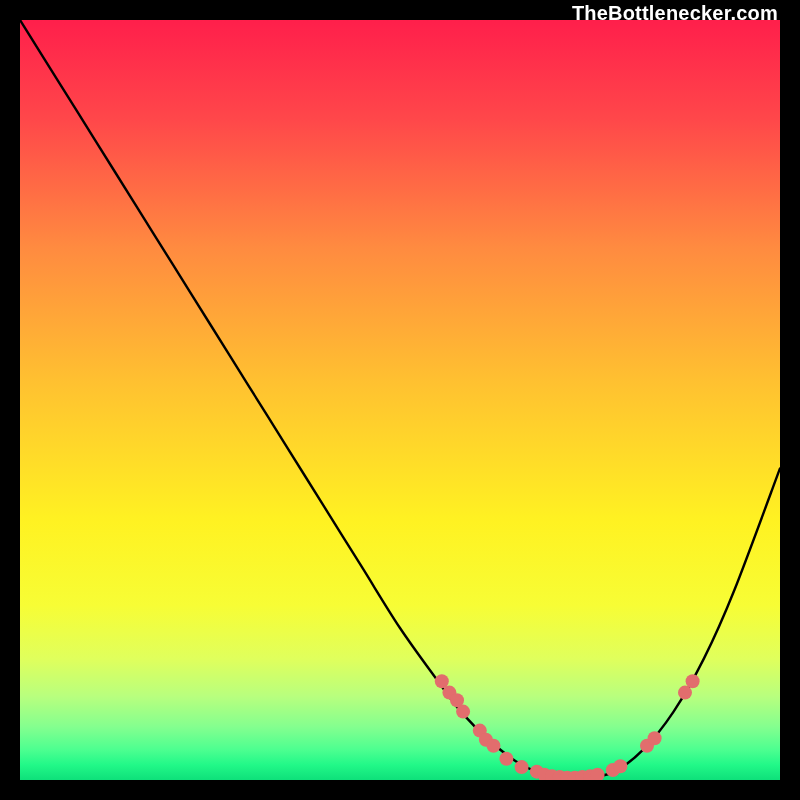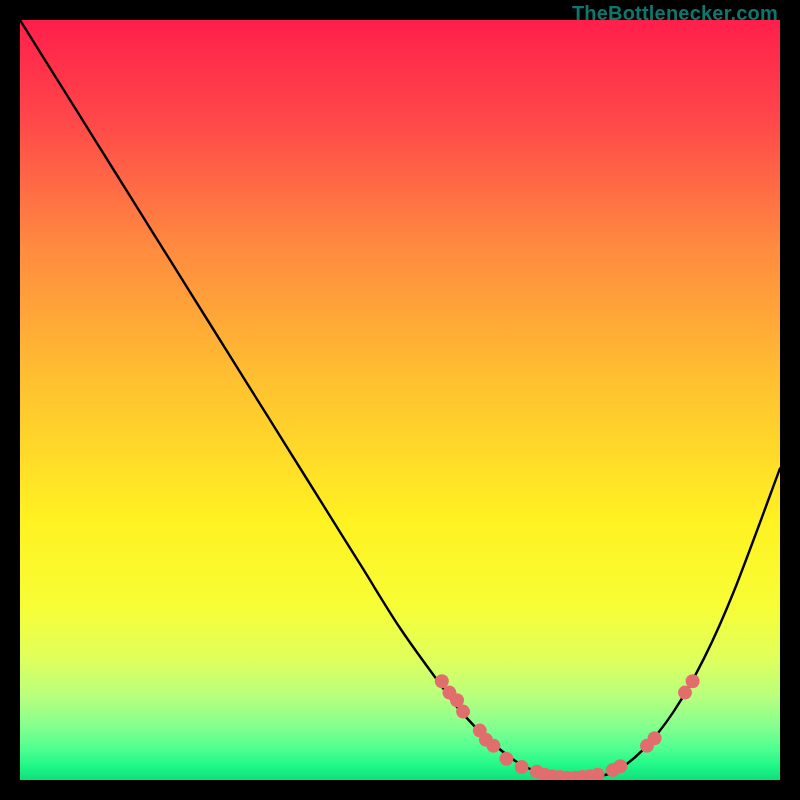--- a/index.html
+++ b/index.html
@@ -18,21 +18,21 @@
     height: 760px;
     background: #000;
   }
   .watermark {
     position: absolute;
     top: 2px;
     right: 22px;
     font-family: Arial, Helvetica, sans-serif;
     font-size: 20px;
     font-weight: 600;
-    color: #0f766e;
+    color: #ffffff;
     letter-spacing: 0.2px;
     z-index: 10;
   }
   svg {
     display: block;
   }
 </style>
 </head>
 <body>
 

